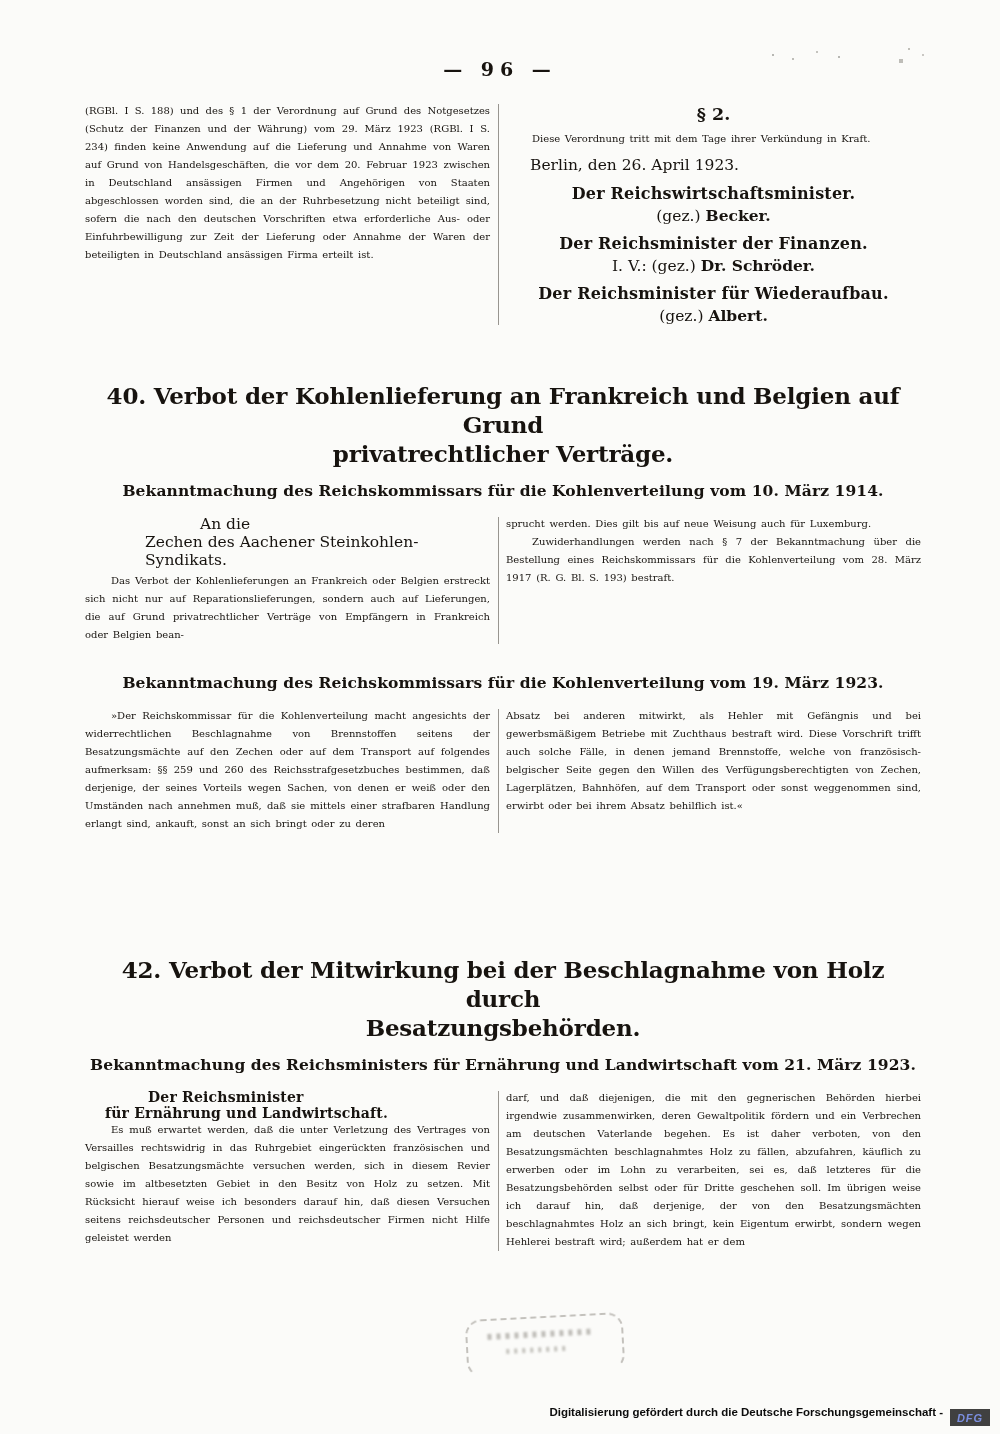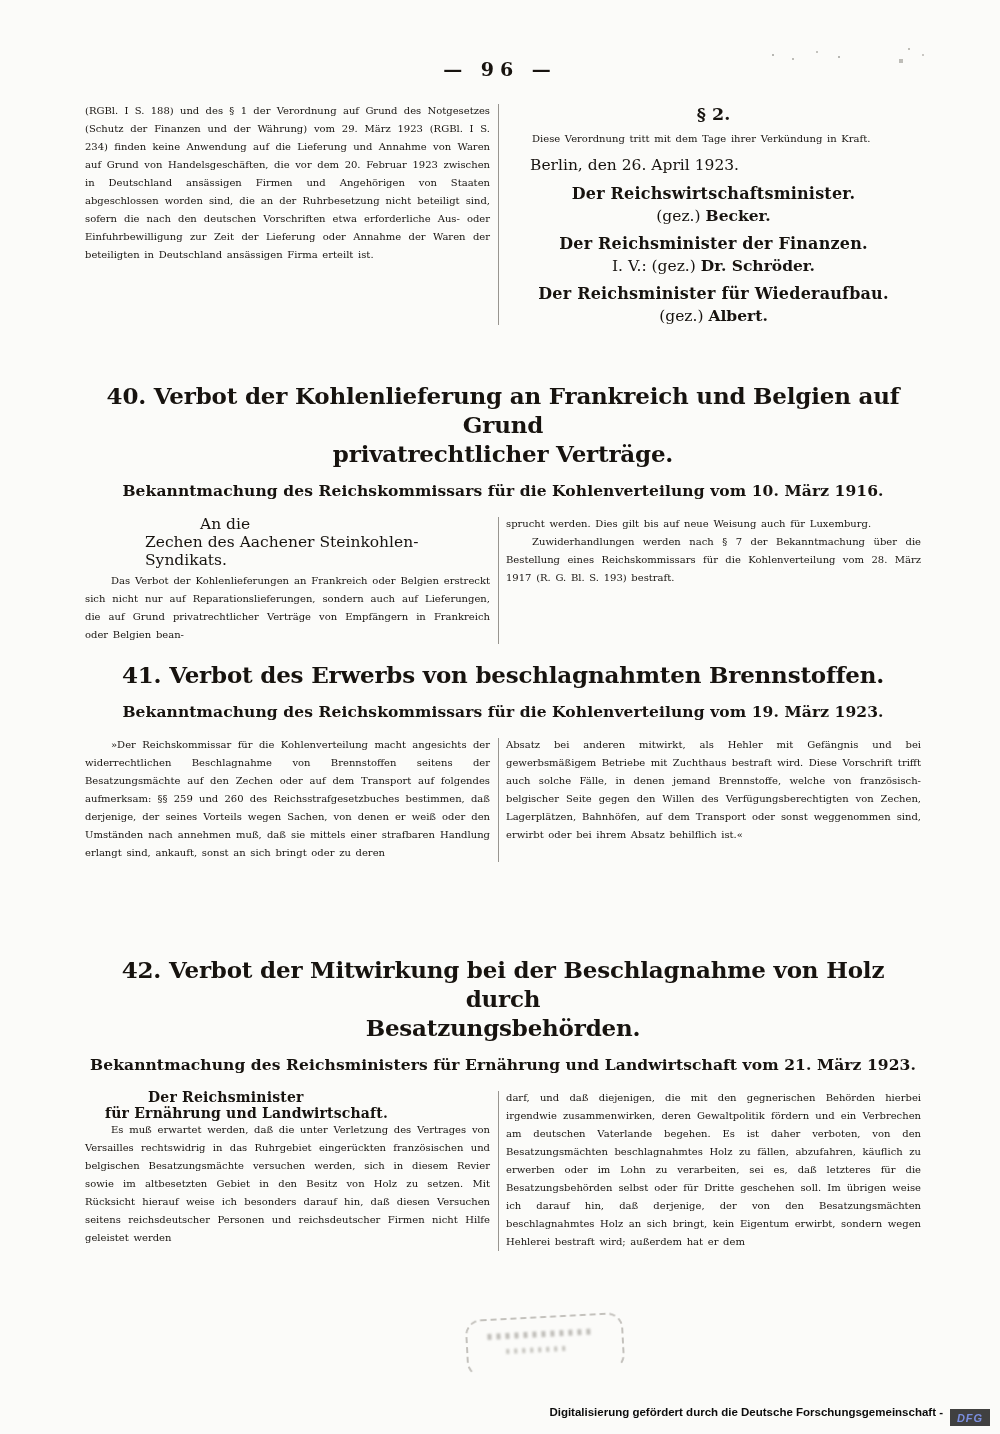--- a/index.html
+++ b/index.html
@@ -104,37 +104,36 @@
         <div class="sig-name"><span>I. V.: (gez.)</span> <span class="strong">Dr. Schröder.</span></div>
         <div class="sig-title">Der Reichsminister für Wiederaufbau.</div>
         <div class="sig-name"><span>(gez.)</span> <span class="strong">Albert.</span></div>
       </div>
     </div>
   </div>
 
   <div class="block" style="top:381px;">
     <h1 class="sec-title">40. Verbot der Kohlenlieferung an Frankreich und Belgien auf Grund
 privatrechtlicher Verträge.</h1>
-    <div class="sec-sub">Bekanntmachung des Reichskommissars für die Kohlenverteilung vom 10. März 1916.</div>
+    <div class="sec-sub">Bekanntmachung des Reichskommissars für die Kohlenverteilung vom 10. März 1914.</div>
     <div class="twocol sec-body">
       <div class="col">
         <div class="addr1">An die</div>
         <div class="addr2">Zechen des Aachener Steinkohlen-Syndikats.</div>
         <p class="just indent" style="margin-top:3px;">Das Verbot der Kohlenlieferungen an Frankreich oder Belgien erstreckt sich nicht nur auf Reparationslieferungen, sondern auch auf Lieferungen, die auf Grund privatrechtlicher Verträge von Empfängern in Frankreich oder Belgien bean-</p>
       </div>
       <div class="vline"></div>
       <div class="col">
         <p class="just noindent">sprucht werden. Dies gilt bis auf neue Weisung auch für Luxemburg.</p>
         <p class="just indent">Zuwiderhandlungen werden nach § 7 der Bekanntmachung über die Bestellung eines Reichskommissars für die Kohlenverteilung vom 28. März 1917 (R. G. Bl. S. 193) bestraft.</p>
       </div>
     </div>
   </div>
 
   <div class="block" style="top:660px;">
-    <h1 class="sec-title">41. Verbot des Erwerbs von beschlagnahmten Brennstoffen.</h1>
     <div class="sec-sub">Bekanntmachung des Reichskommissars für die Kohlenverteilung vom 19. März 1923.</div>
     <div class="twocol sec-body">
       <div class="col">
         <p class="just indent">»Der Reichskommissar für die Kohlenverteilung macht angesichts der widerrechtlichen Beschlagnahme von Brennstoffen seitens der Besatzungsmächte auf den Zechen oder auf dem Transport auf folgendes aufmerksam: §§ 259 und 260 des Reichsstrafgesetzbuches bestimmen, daß derjenige, der seines Vorteils wegen Sachen, von denen er weiß oder den Umständen nach annehmen muß, daß sie mittels einer strafbaren Handlung erlangt sind, ankauft, sonst an sich bringt oder zu deren</p>
       </div>
       <div class="vline"></div>
       <div class="col">
         <p class="just noindent">Absatz bei anderen mitwirkt, als Hehler mit Gefängnis und bei gewerbsmäßigem Betriebe mit Zuchthaus bestraft wird. Diese Vorschrift trifft auch solche Fälle, in denen jemand Brennstoffe, welche von französisch-belgischer Seite gegen den Willen des Verfügungsberechtigten von Zechen, Lagerplätzen, Bahnhöfen, auf dem Transport oder sonst weggenommen sind, erwirbt oder bei ihrem Absatz behilflich ist.«</p>
       </div>
     </div>

